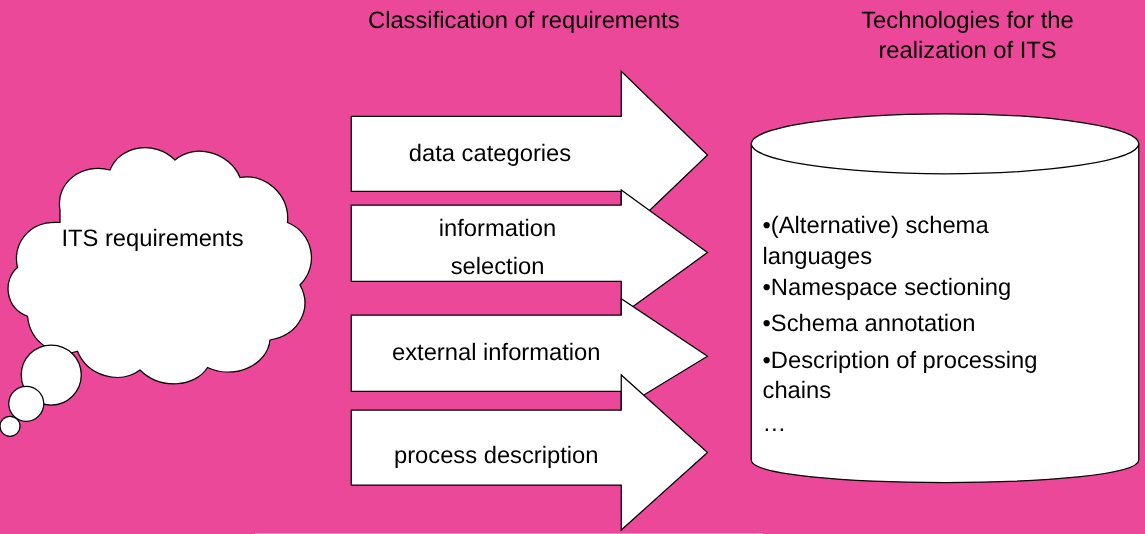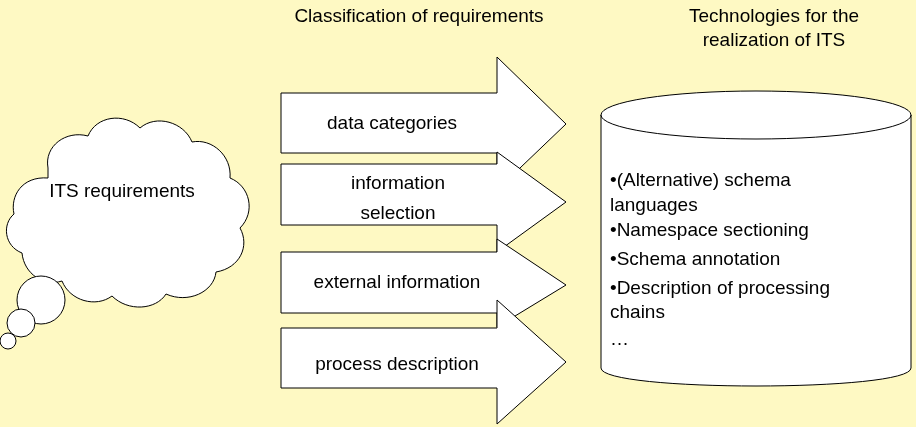--- a/index.html
+++ b/index.html
@@ -8,21 +8,21 @@
     background: #ffffff;
   }
   body {
     font-family: "Liberation Sans", sans-serif;
     color: #000000;
   }
   #canvas {
     position: relative;
     width: 916px;
     height: 427px;
-    background: #fef9c3;
+    background: #ec4899;
     overflow: hidden;
   }
   #diagram-svg {
     position: absolute;
     left: 0;
     top: 0;
     width: 916px;
     height: 427px;
   }
   .svg-text {

